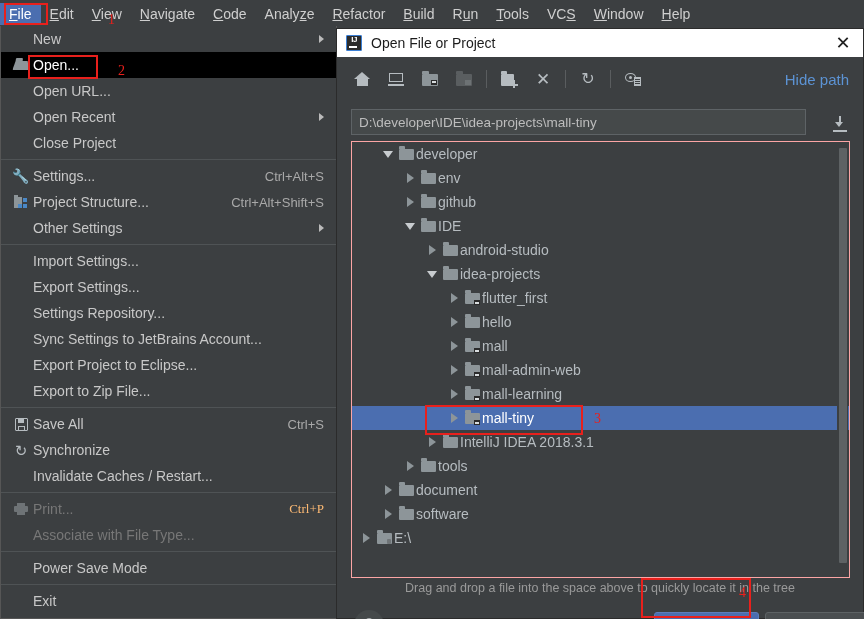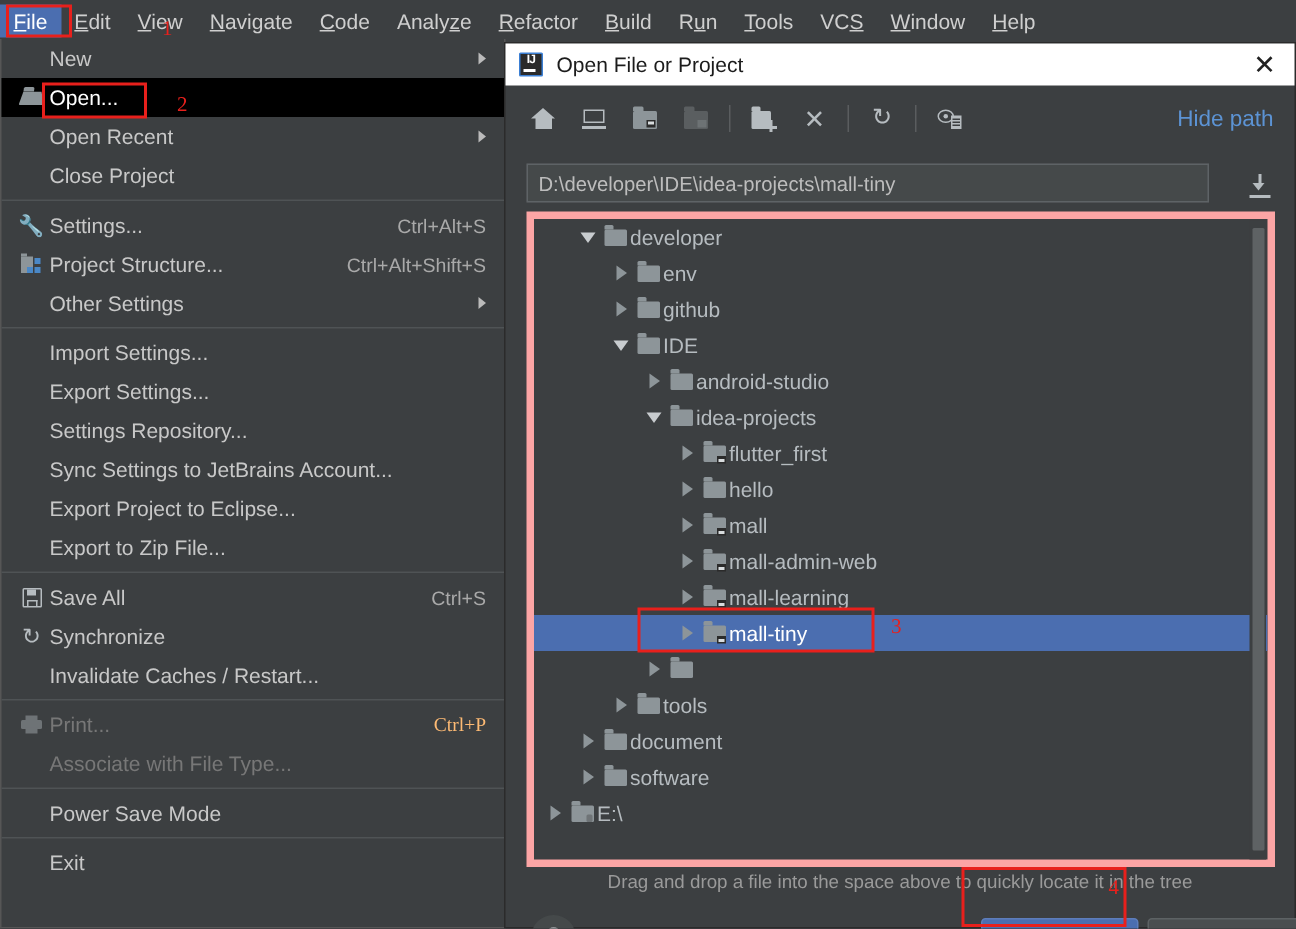--- a/index.html
+++ b/index.html
@@ -158,21 +158,21 @@
     display:flex;align-items:flex-end;justify-content:center;
   }
   .ic-dl{position:relative;width:14px;height:16px;}
   .ic-dl .sh{position:absolute;left:5.5px;top:0;width:2px;height:8px;background:#b6bcc0;}
   .ic-dl .ar{position:absolute;left:2px;top:6px;width:0;height:0;border-left:4.5px solid transparent;border-right:4.5px solid transparent;border-top:5px solid #b6bcc0;}
   .ic-dl .ln{position:absolute;left:0;bottom:0;width:14px;height:2px;background:#b6bcc0;}
 
   
   .tree-wrap{
     position:absolute;left:14px;top:112px;width:499px;height:437px;
-    background:#3c3f41;border:5px solid #fca5a5;box-sizing:border-box;overflow:hidden;
+    background:#3c3f41;border:1px solid #fca5a5;box-sizing:border-box;overflow:hidden;
   }
   .tree-row{position:relative;height:24px;display:flex;align-items:center;width:100%;box-sizing:border-box;}
   .tree-row.sel{background:#4b6eb0;}
   .tree-row.sel .tr-label{color:#ffffff;}
   .tr-toggle{width:16px;height:16px;flex:0 0 16px;display:flex;align-items:center;justify-content:center;}
   .tri-r{width:0;height:0;border-left:7px solid #8d9599;border-top:5px solid transparent;border-bottom:5px solid transparent;}
   .tri-d{width:0;height:0;border-top:7px solid #c8cccf;border-left:5px solid transparent;border-right:5px solid transparent;}
   .tr-icon{width:20px;height:16px;flex:0 0 20px;display:flex;align-items:center;justify-content:center;}
   .tr-label{font-size:14px;color:#b6bcc0;white-space:nowrap;}
   .fldr{position:relative;width:15px;height:11px;background:#8d9599;border-radius:1px;}
@@ -239,20 +239,24 @@
         <span class="mi-arrow"></span>
       </div>
       <div class="menu-row sel">
         <span class="mi-icon">
           <span class="ic-folder openf"></span>
         </span>
         <span class="mi-label">Open...</span>
       </div>
       <div class="menu-row">
         <span class="mi-icon"></span>
+        <span class="mi-label">Open URL...</span>
+      </div>
+      <div class="menu-row">
+        <span class="mi-icon"></span>
         <span class="mi-label">Open Recent</span>
         <span class="mi-arrow"></span>
       </div>
       <div class="menu-row">
         <span class="mi-icon"></span>
         <span class="mi-label">Close Project</span>
       </div>
       <div class="menu-sep"></div>
       <div class="menu-row">
         <span class="mi-icon">
@@ -539,20 +543,21 @@
             </span>
             <span class="tr-label">mall-tiny</span>
           </div>
           <div class="tree-row" style="padding-left: 72px;">
             <span class="tr-toggle">
               <i class="tri-r"></i>
             </span>
             <span class="tr-icon">
               <span class="fldr"></span>
             </span>
+            <span class="tr-label">IntelliJ IDEA 2018.3.1</span>
           </div>
           <div class="tree-row" style="padding-left: 50px;">
             <span class="tr-toggle">
               <i class="tri-r"></i>
             </span>
             <span class="tr-icon">
               <span class="fldr"></span>
             </span>
             <span class="tr-label">tools</span>
           </div>

